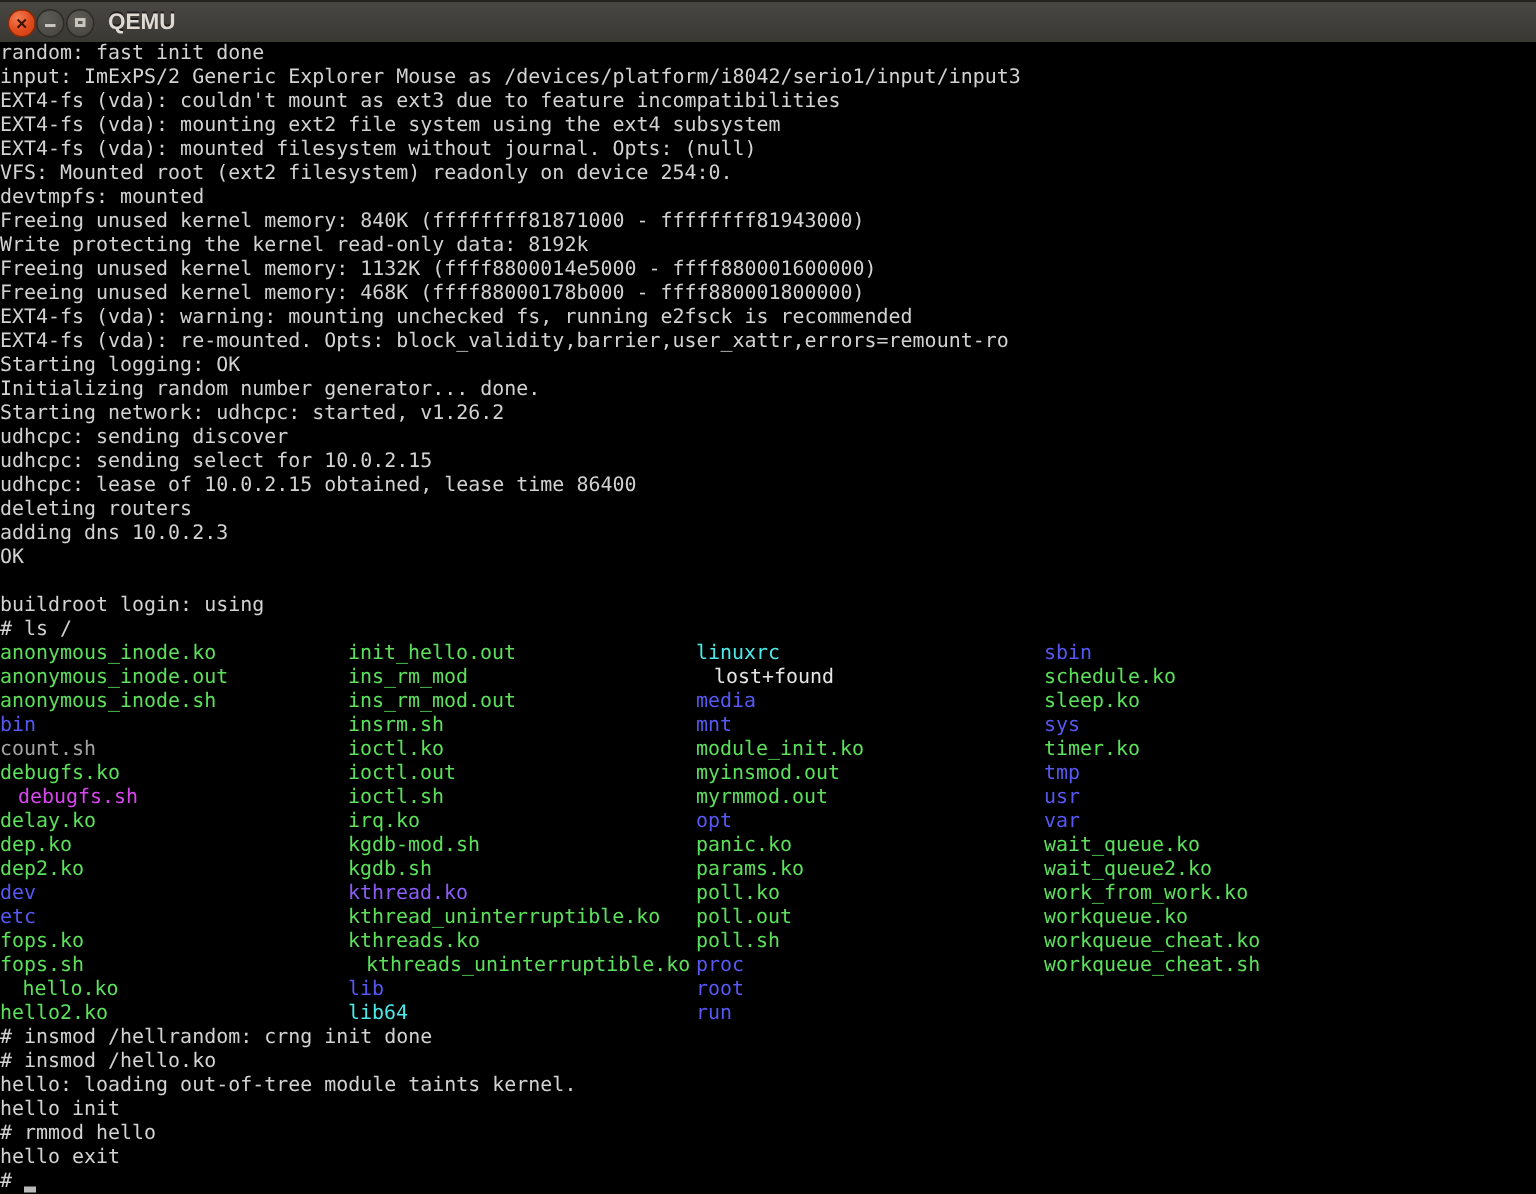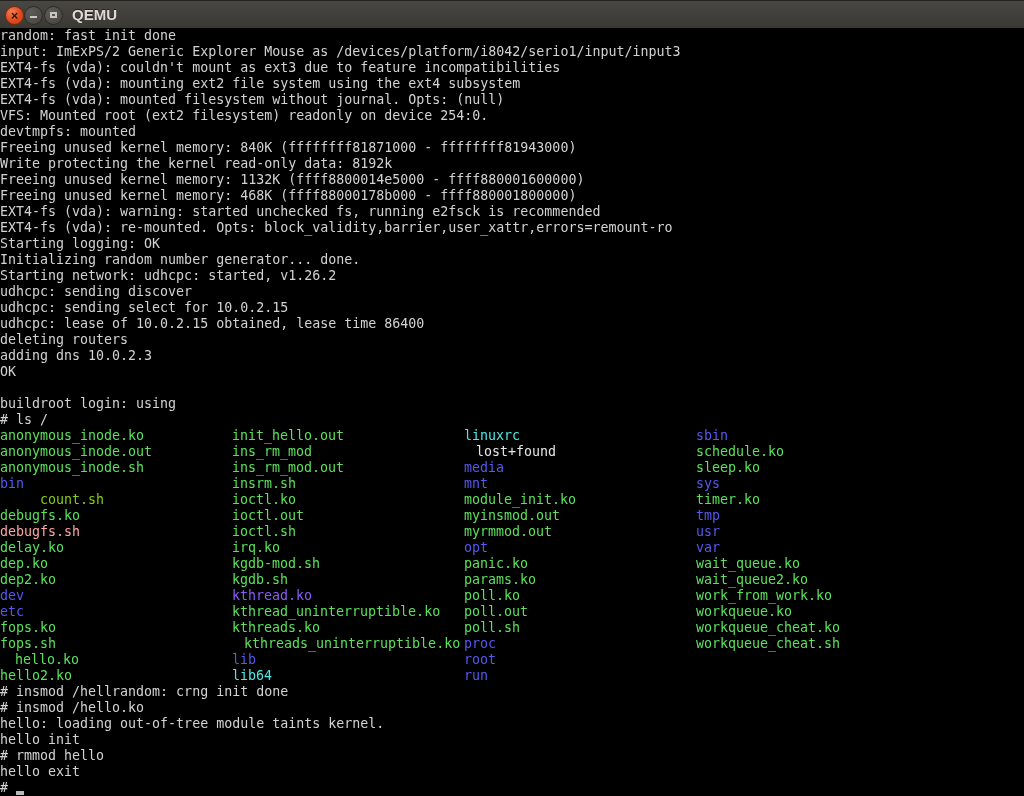--- a/index.html
+++ b/index.html
@@ -76,41 +76,41 @@
       <div class="t-line"><span>input: ImExPS/2 Generic Explorer Mouse as /devices/platform/i8042/serio1/input/input3</span></div>
       <div class="t-line"><span>EXT4-fs (vda): couldn't mount as ext3 due to feature incompatibilities</span></div>
       <div class="t-line"><span>EXT4-fs (vda): mounting ext2 file system using the ext4 subsystem</span></div>
       <div class="t-line"><span>EXT4-fs (vda): mounted filesystem without journal. Opts: (null)</span></div>
       <div class="t-line"><span>VFS: Mounted root (ext2 filesystem) readonly on device 254:0.</span></div>
       <div class="t-line"><span>devtmpfs: mounted</span></div>
       <div class="t-line"><span>Freeing unused kernel memory: 840K (ffffffff81871000 - ffffffff81943000)</span></div>
       <div class="t-line"><span>Write protecting the kernel read-only data: 8192k</span></div>
       <div class="t-line"><span>Freeing unused kernel memory: 1132K (ffff8800014e5000 - ffff880001600000)</span></div>
       <div class="t-line"><span>Freeing unused kernel memory: 468K (ffff88000178b000 - ffff880001800000)</span></div>
-      <div class="t-line"><span>EXT4-fs (vda): warning: started unchecked fs, running e2fsck is recommended</span></div>
+      <div class="t-line"><span>EXT4-fs (vda): warning: mounting unchecked fs, running e2fsck is recommended</span></div>
       <div class="t-line"><span>EXT4-fs (vda): re-mounted. Opts: block_validity,barrier,user_xattr,errors=remount-ro</span></div>
       <div class="t-line"><span>Starting logging: OK</span></div>
       <div class="t-line"><span>Initializing random number generator... done.</span></div>
       <div class="t-line"><span>Starting network: udhcpc: started, v1.26.2</span></div>
       <div class="t-line"><span>udhcpc: sending discover</span></div>
       <div class="t-line"><span>udhcpc: sending select for 10.0.2.15</span></div>
       <div class="t-line"><span>udhcpc: lease of 10.0.2.15 obtained, lease time 86400</span></div>
       <div class="t-line"><span>deleting routers</span></div>
       <div class="t-line"><span>adding dns 10.0.2.3</span></div>
       <div class="t-line"><span>OK</span></div>
       <div class="t-line"><span></span></div>
       <div class="t-line"><span>buildroot login: using</span></div>
       <div class="t-line"><span># ls /</span></div>
       <div class="t-line"><span class="cell" style="left: 0px; color: rgb(92, 224, 92);">anonymous_inode.ko</span><span class="cell" style="left: 232px; color: rgb(92, 224, 92);">init_hello.out</span><span class="cell" style="left: 464px; color: rgb(77, 233, 233);">linuxrc</span><span class="cell" style="left: 696px; color: rgb(87, 87, 242);">sbin</span></div>
       <div class="t-line"><span class="cell" style="left: 0px; color: rgb(92, 224, 92);">anonymous_inode.out</span><span class="cell" style="left: 232px; color: rgb(92, 224, 92);">ins_rm_mod</span><span class="cell" style="left: 448px; color: #e5e5e5; margin-left: 28px;">lost+found</span><span class="cell" style="left: 696px; color: rgb(92, 224, 92);">schedule.ko</span></div>
       <div class="t-line"><span class="cell" style="left: 0px; color: rgb(92, 224, 92);">anonymous_inode.sh</span><span class="cell" style="left: 232px; color: rgb(92, 224, 92);">ins_rm_mod.out</span><span class="cell" style="left: 464px; color: rgb(87, 87, 242);">media</span><span class="cell" style="left: 696px; color: rgb(92, 224, 92);">sleep.ko</span></div>
       <div class="t-line"><span class="cell" style="left: 0px; color: rgb(87, 87, 242);">bin</span><span class="cell" style="left: 232px; color: rgb(92, 224, 92);">insrm.sh</span><span class="cell" style="left: 464px; color: rgb(87, 87, 242);">mnt</span><span class="cell" style="left: 696px; color: rgb(87, 87, 242);">sys</span></div>
-      <div class="t-line"><span class="cell" style="left: 0px; color: #84cc16; padding-left: 40px;">count.sh</span><span class="cell" style="left: 232px; color: rgb(92, 224, 92);">ioctl.ko</span><span class="cell" style="left: 464px; color: rgb(92, 224, 92);">module_init.ko</span><span class="cell" style="left: 696px; color: rgb(92, 224, 92);">timer.ko</span></div>
+      <div class="t-line"><span class="cell" style="left: 0px; color: #a3a3a3;">count.sh</span><span class="cell" style="left: 232px; color: rgb(92, 224, 92);">ioctl.ko</span><span class="cell" style="left: 464px; color: rgb(92, 224, 92);">module_init.ko</span><span class="cell" style="left: 696px; color: rgb(92, 224, 92);">timer.ko</span></div>
       <div class="t-line"><span class="cell" style="left: 0px; color: rgb(92, 224, 92);">debugfs.ko</span><span class="cell" style="left: 232px; color: rgb(92, 224, 92);">ioctl.out</span><span class="cell" style="left: 464px; color: rgb(92, 224, 92);">myinsmod.out</span><span class="cell" style="left: 696px; color: rgb(87, 87, 242);">tmp</span></div>
-      <div class="t-line"><span class="cell" style="left: 0px; color: #fca5a5;">debugfs.sh</span><span class="cell" style="left: 232px; color: rgb(92, 224, 92);">ioctl.sh</span><span class="cell" style="left: 464px; color: rgb(92, 224, 92);">myrmmod.out</span><span class="cell" style="left: 696px; color: rgb(87, 87, 242);">usr</span></div>
+      <div class="t-line"><span class="cell" style="left: 12px; color: #d946ef;">debugfs.sh</span><span class="cell" style="left: 232px; color: rgb(92, 224, 92);">ioctl.sh</span><span class="cell" style="left: 464px; color: rgb(92, 224, 92);">myrmmod.out</span><span class="cell" style="left: 696px; color: rgb(87, 87, 242);">usr</span></div>
       <div class="t-line"><span class="cell" style="left: 0px; color: rgb(92, 224, 92);">delay.ko</span><span class="cell" style="left: 232px; color: rgb(92, 224, 92);">irq.ko</span><span class="cell" style="left: 464px; color: rgb(87, 87, 242);">opt</span><span class="cell" style="left: 696px; color: rgb(87, 87, 242);">var</span></div>
       <div class="t-line"><span class="cell" style="left: 0px; color: rgb(92, 224, 92);">dep.ko</span><span class="cell" style="left: 232px; color: rgb(92, 224, 92);">kgdb-mod.sh</span><span class="cell" style="left: 464px; color: rgb(92, 224, 92);">panic.ko</span><span class="cell" style="left: 696px; color: rgb(92, 224, 92);">wait_queue.ko</span></div>
       <div class="t-line"><span class="cell" style="left: 0px; color: rgb(92, 224, 92);">dep2.ko</span><span class="cell" style="left: 232px; color: rgb(92, 224, 92);">kgdb.sh</span><span class="cell" style="left: 464px; color: rgb(92, 224, 92);">params.ko</span><span class="cell" style="left: 696px; color: rgb(92, 224, 92);">wait_queue2.ko</span></div>
       <div class="t-line"><span class="cell" style="left: 0px; color: rgb(87, 87, 242);">dev</span><span class="cell" style="left: 232px; color: #8b5cf6;">kthread.ko</span><span class="cell" style="left: 464px; color: rgb(92, 224, 92);">poll.ko</span><span class="cell" style="left: 696px; color: rgb(92, 224, 92);">work_from_work.ko</span></div>
       <div class="t-line"><span class="cell" style="left: 0px; color: rgb(87, 87, 242);">etc</span><span class="cell" style="left: 232px; color: rgb(92, 224, 92);">kthread_uninterruptible.ko</span><span class="cell" style="left: 464px; color: rgb(92, 224, 92);">poll.out</span><span class="cell" style="left: 696px; color: rgb(92, 224, 92);">workqueue.ko</span></div>
       <div class="t-line"><span class="cell" style="left: 0px; color: rgb(92, 224, 92);">fops.ko</span><span class="cell" style="left: 232px; color: rgb(92, 224, 92);">kthreads.ko</span><span class="cell" style="left: 464px; color: rgb(92, 224, 92);">poll.sh</span><span class="cell" style="left: 696px; color: rgb(92, 224, 92);">workqueue_cheat.ko</span></div>
       <div class="t-line"><span class="cell" style="left: 0px; color: rgb(92, 224, 92);">fops.sh</span><span class="cell" style="left: 232px; color: rgb(92, 224, 92); margin-left: 12px;">kthreads_uninterruptible.ko</span><span class="cell" style="left: 464px; color: rgb(87, 87, 242);">proc</span><span class="cell" style="left: 696px; color: rgb(92, 224, 92);">workqueue_cheat.sh</span></div>
       <div class="t-line"><span class="cell" style="left: 0px; color: rgb(92, 224, 92); padding-left: 15px;">hello.ko</span><span class="cell" style="left: 232px; color: rgb(87, 87, 242);">lib</span><span class="cell" style="left: 464px; color: rgb(87, 87, 242);">root</span></div>
       <div class="t-line"><span class="cell" style="left: 0px; color: rgb(92, 224, 92);">hello2.ko</span><span class="cell" style="left: 232px; color: rgb(77, 233, 233);">lib64</span><span class="cell" style="left: 464px; color: rgb(87, 87, 242);">run</span></div>
       <div class="t-line"><span># insmod /hellrandom: crng init done</span></div>

